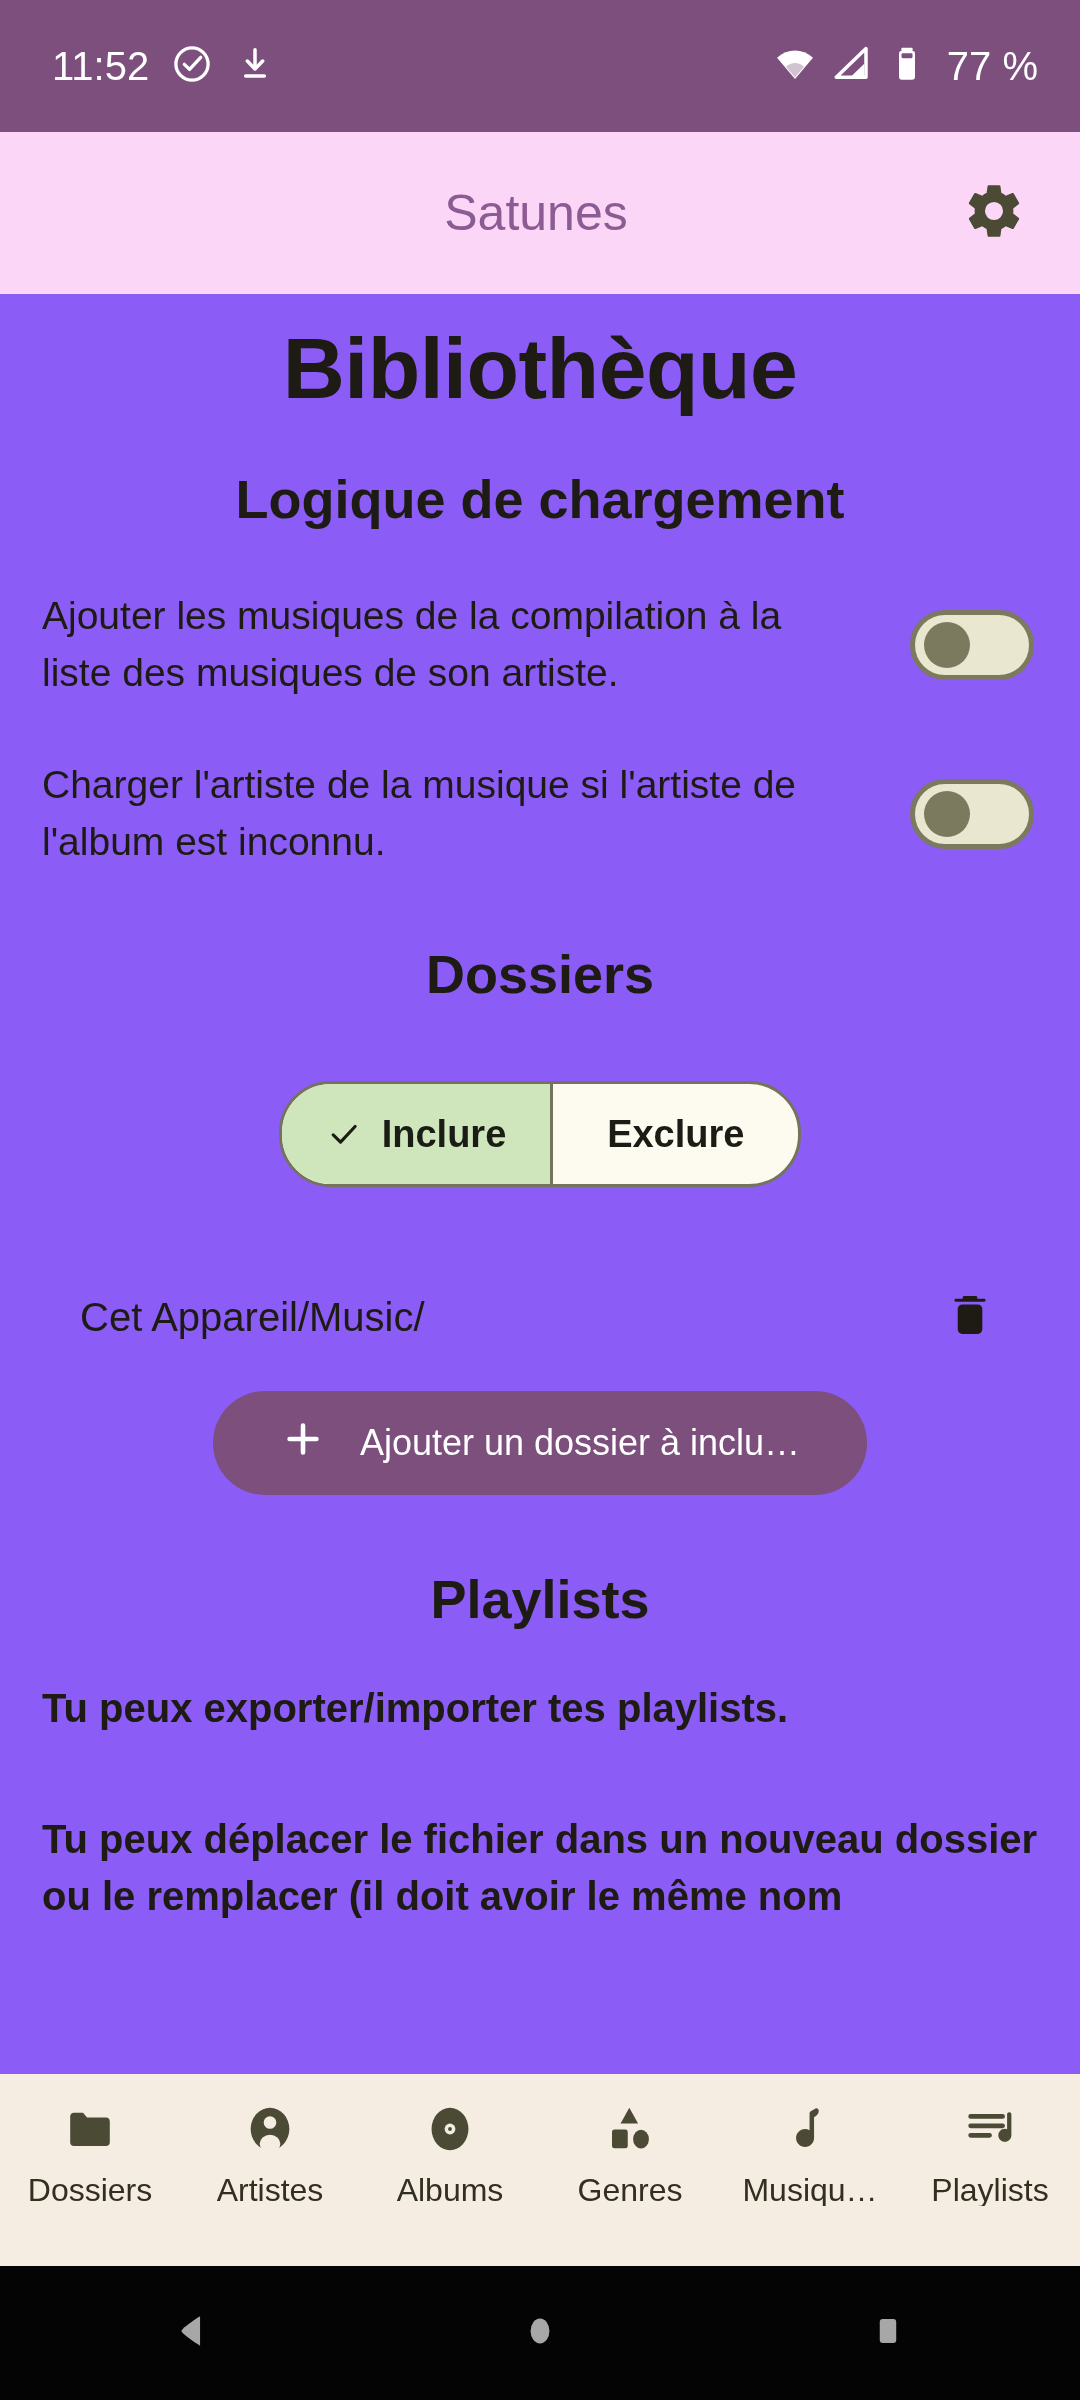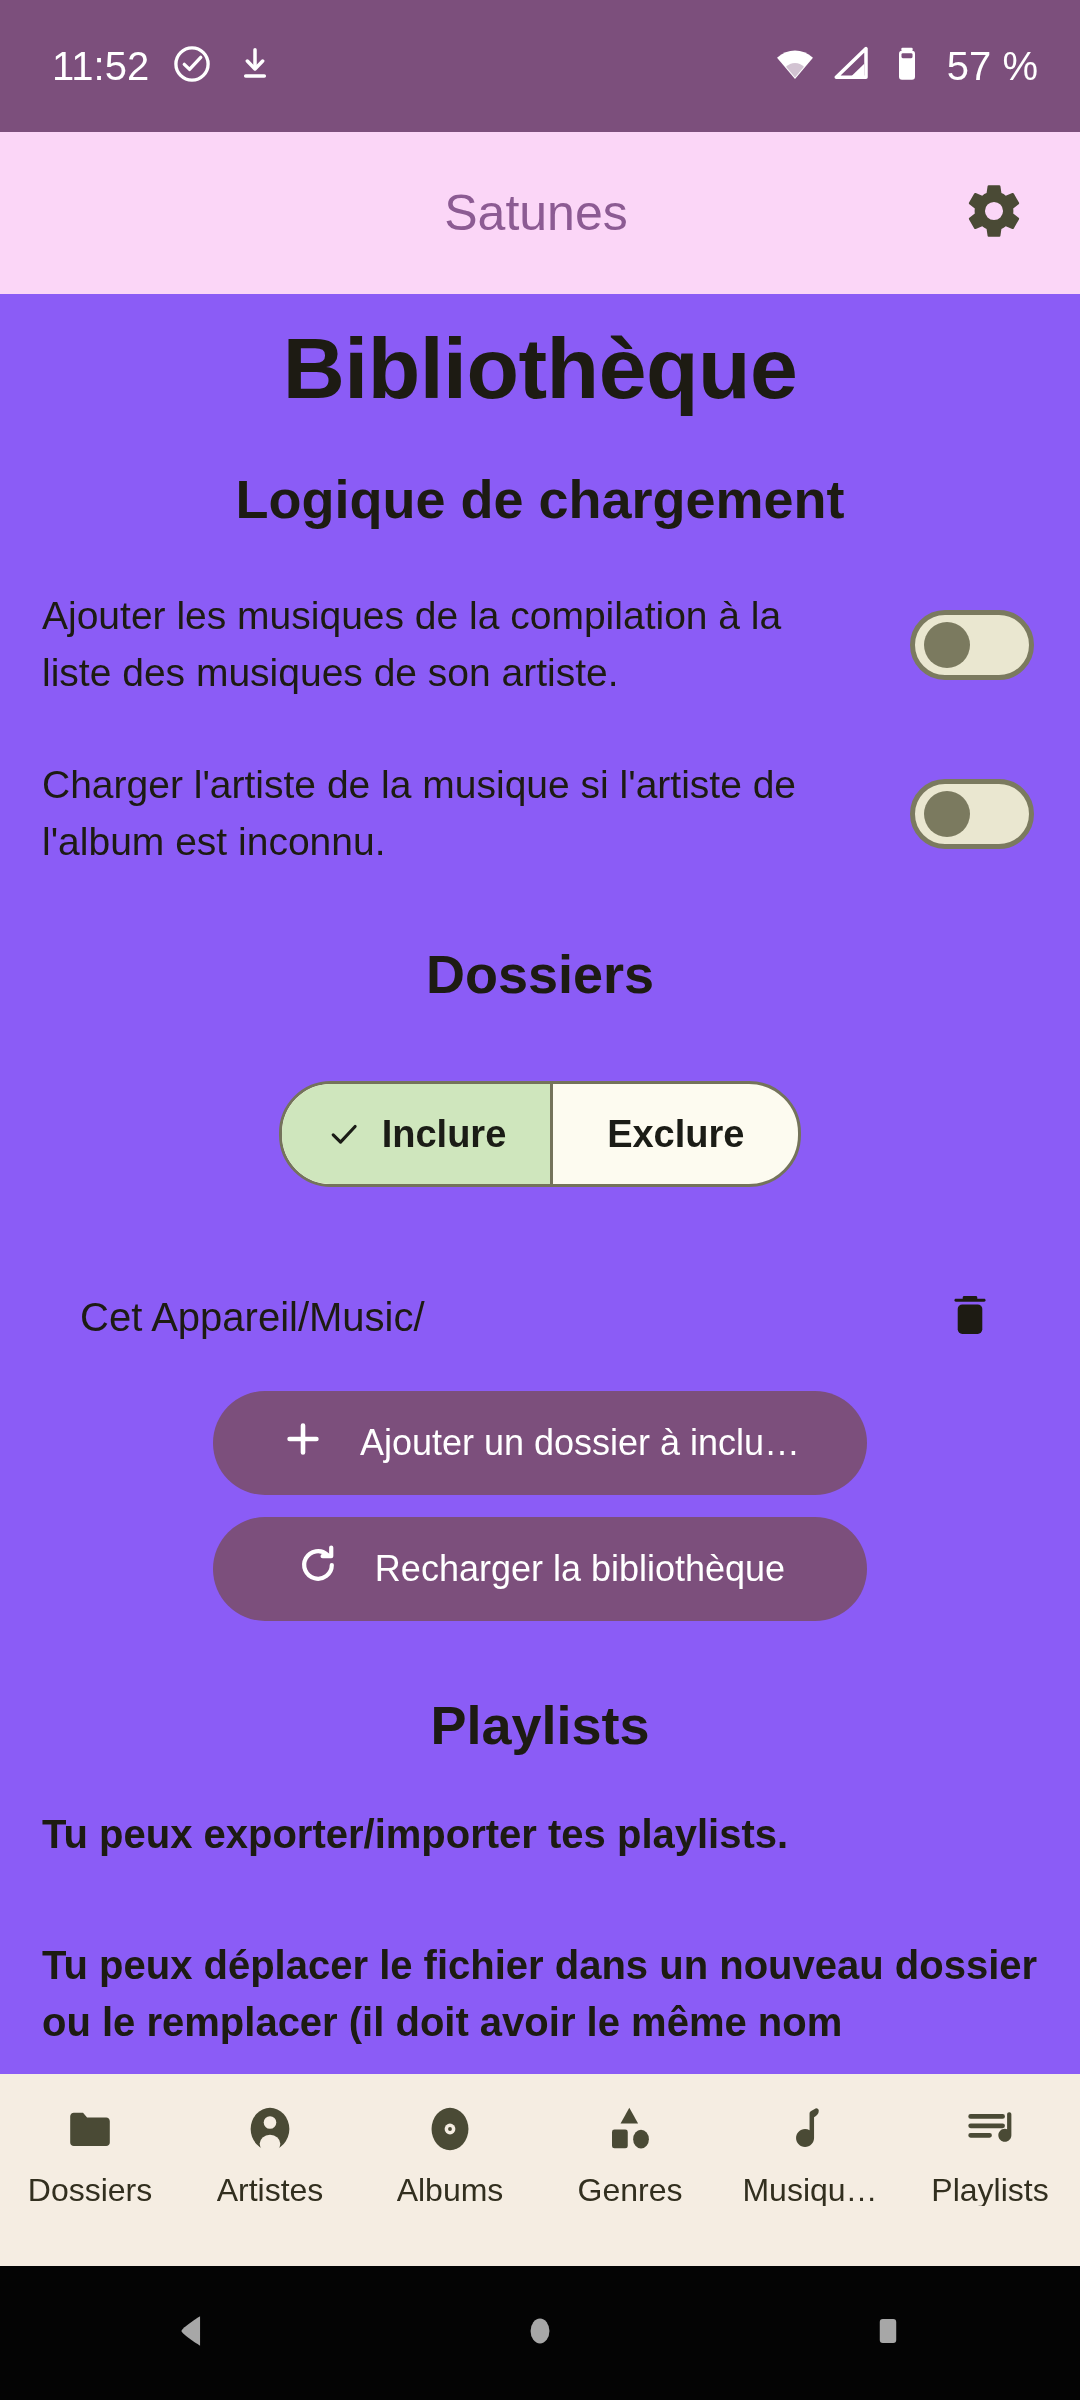--- a/index.html
+++ b/index.html
@@ -340,21 +340,21 @@
           <path d="M11.6 19.0 L19.0 11.8 V19.0 Z" fill="#fff"></path>
         </svg>
       </span>
       <span class="sb-ico">
         <svg width="40" height="40" viewBox="0 0 24 24">
           <rect x="8.6" y="2.2" width="6.8" height="2.1" rx="0.7" fill="#fff"></rect>
           <rect x="7.2" y="4.1" width="9.6" height="17.4" rx="1.8" fill="#fff"></rect>
           <rect x="8.7" y="5.5" width="6.6" height="3.0" rx="0.8" fill="#7C4F7C"></rect>
         </svg>
       </span>
-      <span class="status-pct">57 %</span>
+      <span class="status-pct">77 %</span>
     </div>
   </div>
 
   <div class="app-bar">
     <div class="app-title">Satunes</div>
     <div class="gear-btn">
       <span>
         <svg width="62" height="62" viewBox="0 0 24 24">
           <path fill="#4A4A35" d="M19.43 12.98c.04-.32.07-.64.07-.98s-.03-.66-.07-.98l2.11-1.65a.5.5 0 0 0 .12-.64l-2-3.46a.5.5 0 0 0-.61-.22l-2.49 1a7.3 7.3 0 0 0-1.69-.98l-.38-2.65A.49.49 0 0 0 14 2h-4a.49.49 0 0 0-.49.42l-.38 2.65c-.61.25-1.17.58-1.69.98l-2.49-1a.5.5 0 0 0-.61.22l-2 3.46a.5.5 0 0 0 .12.64l2.11 1.65c-.04.32-.07.65-.07.98s.03.66.07.98l-2.11 1.65a.5.5 0 0 0-.12.64l2 3.46c.12.22.39.3.61.22l2.49-1c.52.4 1.08.73 1.69.98l.38 2.65c.04.24.25.42.49.42h4c.24 0 .45-.18.49-.42l.38-2.65c.61-.25 1.17-.58 1.69-.98l2.49 1c.22.08.49 0 .61-.22l2-3.46a.5.5 0 0 0-.12-.64l-2.11-1.65zM12 15.5A3.5 3.5 0 1 1 12 8.5a3.5 3.5 0 0 1 0 7z"></path>
         </svg>
@@ -415,29 +415,20 @@
 
       <div class="actions">
         <button class="pill-btn">
           <span class="bico">
             <svg width="46" height="46" viewBox="0 0 24 24">
               <path d="M12 5 V19 M5 12 H19" stroke="#fff" stroke-width="2.4" stroke-linecap="round"></path>
             </svg>
           </span>
           <span>Ajouter un dossier à inclu…</span>
         </button>
-        <button class="pill-btn">
-          <span class="bico">
-            <svg width="46" height="46" viewBox="0 0 24 24">
-              <path d="M19.2 12a7.2 7.2 0 1 1-2.3-5.3" fill="none" stroke="#fff" stroke-width="2.2" stroke-linecap="round"></path>
-              <path d="M18.9 2.9 V7.4 H14.4" fill="none" stroke="#fff" stroke-width="2.2" stroke-linecap="round" stroke-linejoin="round"></path>
-            </svg>
-          </span>
-          <span>Recharger la bibliothèque</span>
-        </button>
       </div>
 
       <h2 class="section-title mt-big">Playlists</h2>
 
       <p class="para">Tu peux exporter/importer tes playlists.</p>
       <p class="para tight">Tu peux déplacer le fichier dans un nouveau dossier ou le remplacer (il doit avoir le même nom</p>
 
     </div>
   </div>
 

